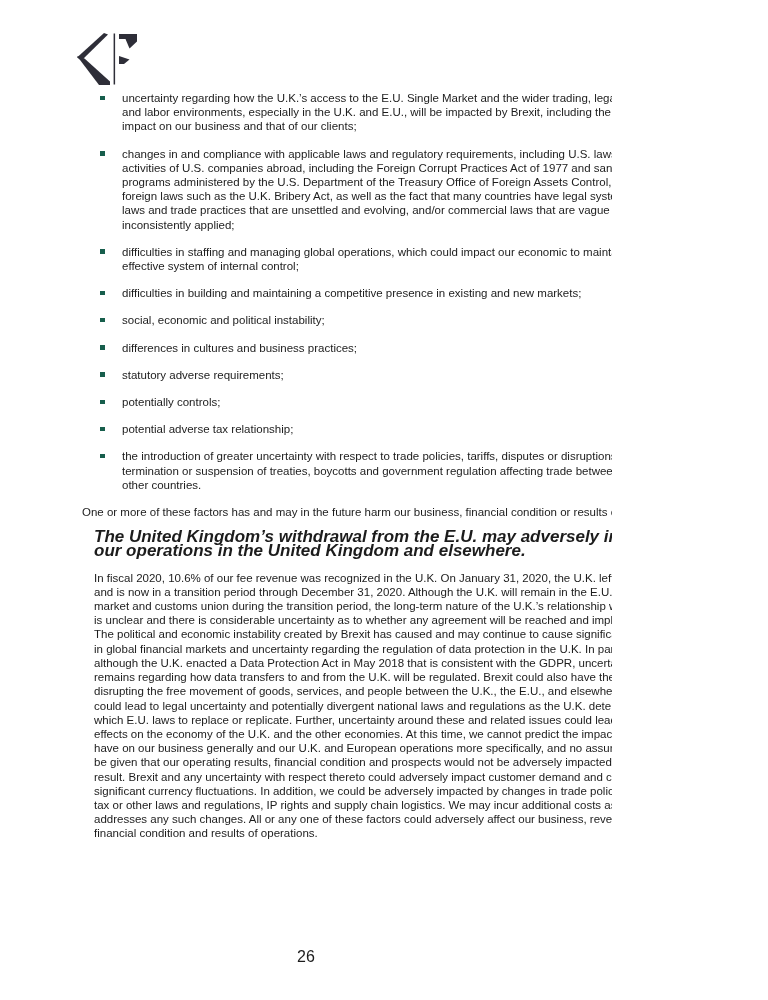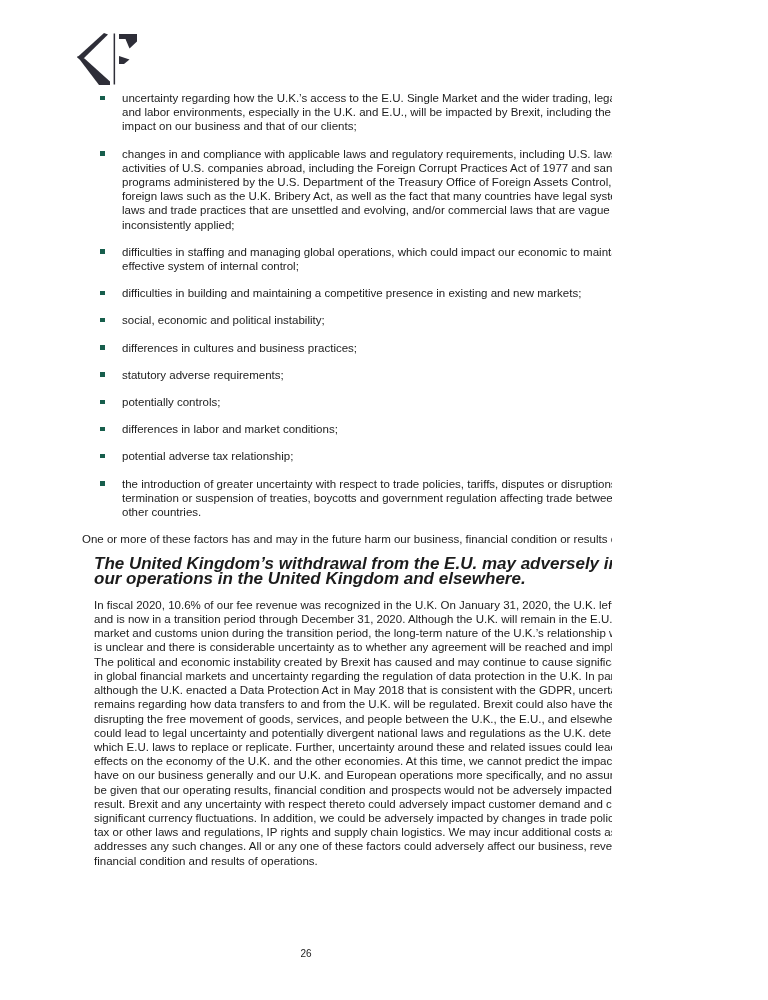--- a/index.html
+++ b/index.html
@@ -58,21 +58,21 @@
   }
   p.section-body {
     margin: 12px;
   }
   .page-number {
     position: absolute;
     left: 0;
     right: 0;
     top: 948px;
     text-align: center;
-    font-size: 10px;
+    font-size: 16px;
     color: #1c1c1c;
   }
 </style>
 </head>
 <body>
 
 <div class="page">
 
   <div class="logo">
     <svg width="62" height="52" viewBox="0 0 62 52" xmlns="http://www.w3.org/2000/svg">
@@ -123,24 +123,20 @@
       <li>
         <span class="bullet-sq"></span>
         <span>statutory adverse requirements;</span>
       </li>
       <li>
         <span class="bullet-sq"></span>
         <span>potentially controls;</span>
       </li>
       <li>
         <span class="bullet-sq"></span>
-        <span>differences in labor and market conditions;</span>
-      </li>
-      <li>
-        <span class="bullet-sq"></span>
         <span>potential adverse tax relationship;</span>
       </li>
       <li>
         <span class="bullet-sq"></span>
       </li>
       <li>
         <span class="bullet-sq"></span>
         <span>the introduction of greater uncertainty with respect to trade policies, tariffs, disputes or disruptions, the termination or suspension of treaties, boycotts and government regulation affecting trade between the U.S. and other countries.</span>
       </li>
     </ul>

